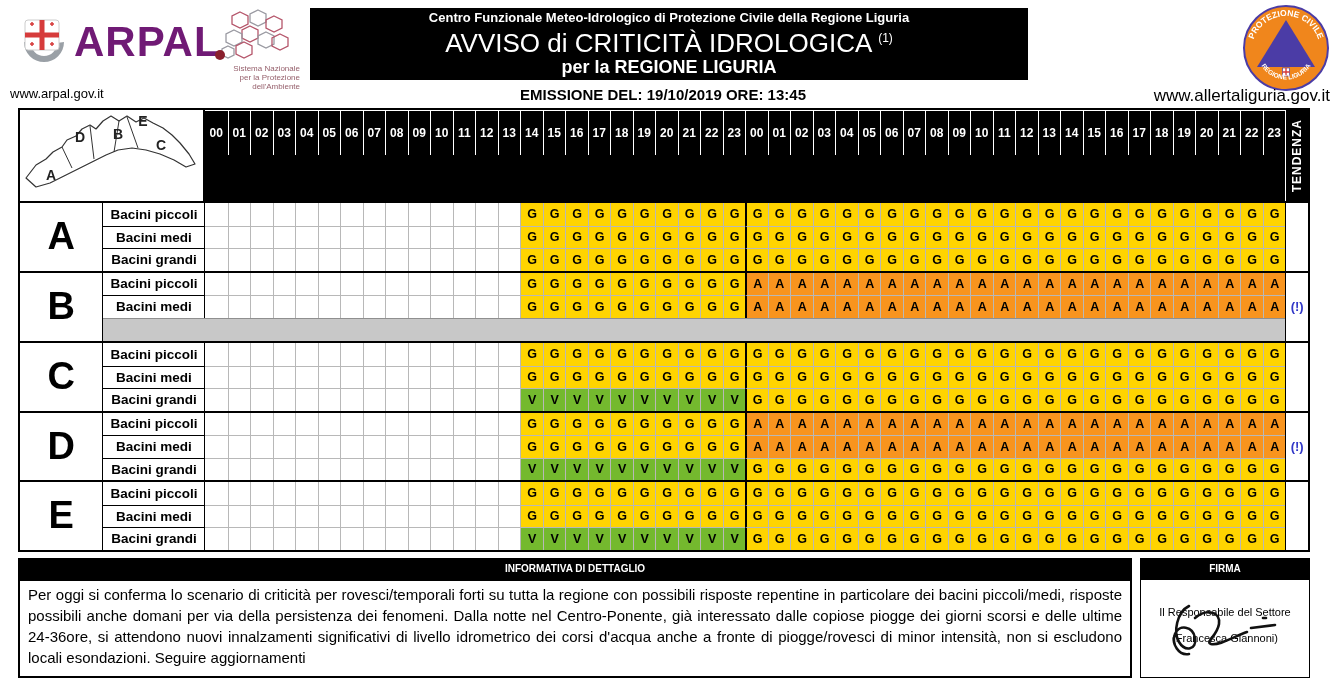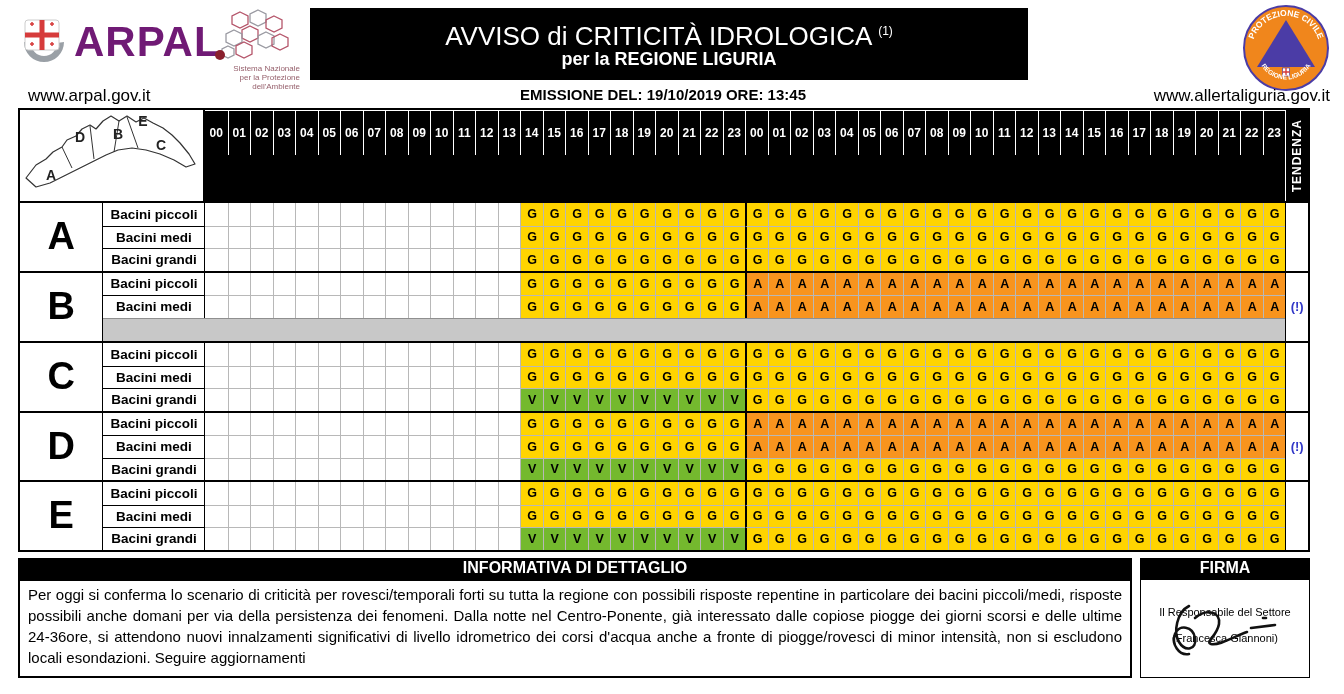--- a/index.html
+++ b/index.html
@@ -13,21 +13,21 @@
   .snpa-logo { position:absolute; left:204px; top:8px; width:100px; text-align:center; }
   .snpa-text { font-size:8px; line-height:9px; color:#96606c; text-align:right; padding-right:4px; }
   .title-box { position:absolute; left:310px; top:8px; width:718px; height:72px; background:#000;
     color:#fff; display:flex; flex-direction:column; align-items:center; justify-content:center; }
   .title-org { font-size:13px; font-weight:bold; }
   .title-main { font-size:26px; font-weight:normal; line-height:27px; }
   .title-main sup { font-size:12px; }
   .title-sub { font-size:18px; font-weight:bold;text-align:right; }
   .pc-logo { position:absolute; right:14px; top:4px; }
   .urls-row { position:absolute; left:0; right:0; bottom:2px; height:20px; }
-  .url-left { position:absolute; left:28px; font-size:17px; }
+  .url-left { position:absolute; left:10px; font-size:13px; }
   .emission { position:absolute; left:304px; width:718px; text-align:center; font-size:15px; font-weight:bold; }
   .url-right { position:absolute; right:14px; font-size:17px; }
 
   
   .alert-table { margin-left:18px; width:1292px; border:2px solid #000; }
   .thead { display:flex; background:#000; color:#fff; border-bottom:2px solid #000; }
   .map-cell { width:185px; height:91px; background:#fff; border-right:2px solid #000; }
   .head-main { width:1080px; }
   .day-row { display:flex; height:46px; }
   .day-cell { width:540px; display:flex; align-items:center; justify-content:center;
@@ -62,21 +62,21 @@
   .cell.empty { background:#fff; }
   .gray-row { height:23.5px; background:#c8c8c8; border-top:1px solid #8f8f8f; }
   .tend-cell { width:23px; border-left:1.5px solid #000; display:flex; align-items:center;
     justify-content:center; font-size:13px; font-weight:bold; color:#3238c8; background:#fff; }
 
   
   .footer { margin:6px 0 0 18px; width:1292px; display:flex; gap:8px; }
   .foot-left { width:1114px; }
   .foot-right { width:170px; }
   .black-bar { height:21px; background:#000; color:#fff; display:flex; align-items:center;
-    justify-content:center; font-size:16px; font-weight:bold; }
+    justify-content:center; font-size:10px; font-weight:bold; }
   .info-box { border:2px solid #000; height:99px; padding:3px 8px; font-size:15px;
     line-height:21px; text-align:justify; }
   .firma-box { border:1.5px solid #000; height:99px; position:relative; text-align:center; }
   .firma-role { font-size:11px; margin-top:26px; }
   .firma-name { font-size:11px; margin-top:14px; }
   .signature { position:absolute; left:18px; top:18px; }
 </style>
 </head>
 <body>
 
@@ -108,20 +108,21 @@
       <circle cx="14" cy="47" r="5" fill="#8a1f2d"></circle>
     </svg>
     <div class="snpa-text">
       <div>Sistema Nazionale</div>
       <div>per la Protezione</div>
       <div>dell'Ambiente</div>
     </div>
   </div>
 
   <div class="title-box">
+    <div class="title-org">Centro Funzionale Meteo-Idrologico di Protezione Civile della Regione Liguria</div>
     <div class="title-main"><span>AVVISO di CRITICITÀ IDROLOGICA</span> <sup>(1)</sup></div>
     <div class="title-sub">per la REGIONE LIGURIA</div>
   </div>
 
   <div class="pc-logo">
     <svg width="88" height="88" viewBox="0 0 88 88">
       <defs>
         <path id="pcTop" d="M 10 46 A 34 34 0 0 1 78 46"></path>
         <path id="pcBot" d="M 16 54 A 29 29 0 0 0 72 54"></path>
       </defs>

